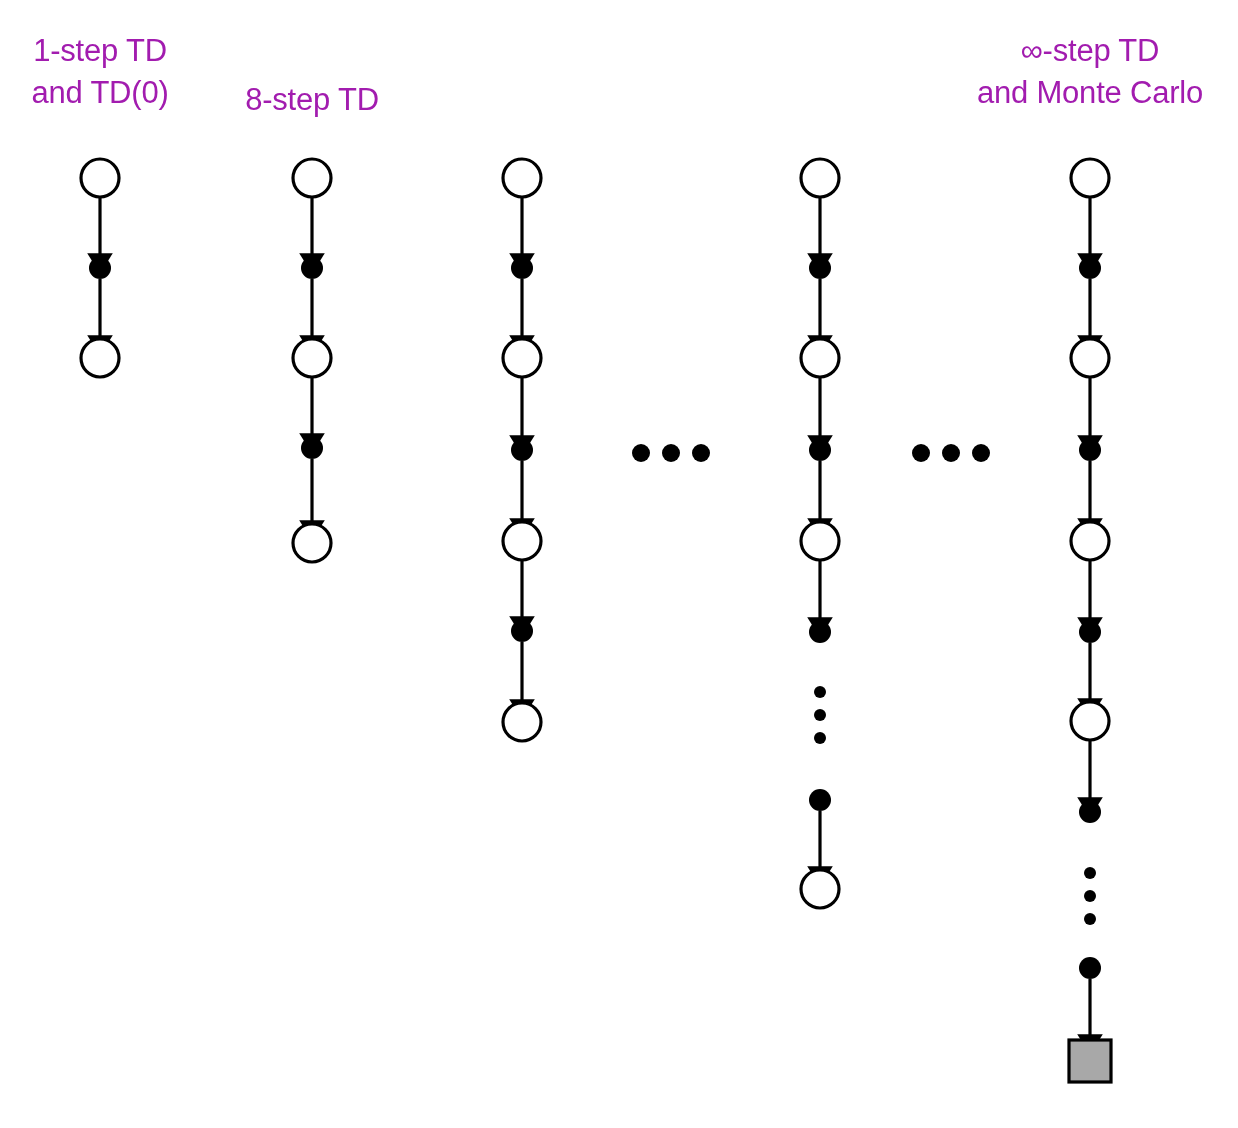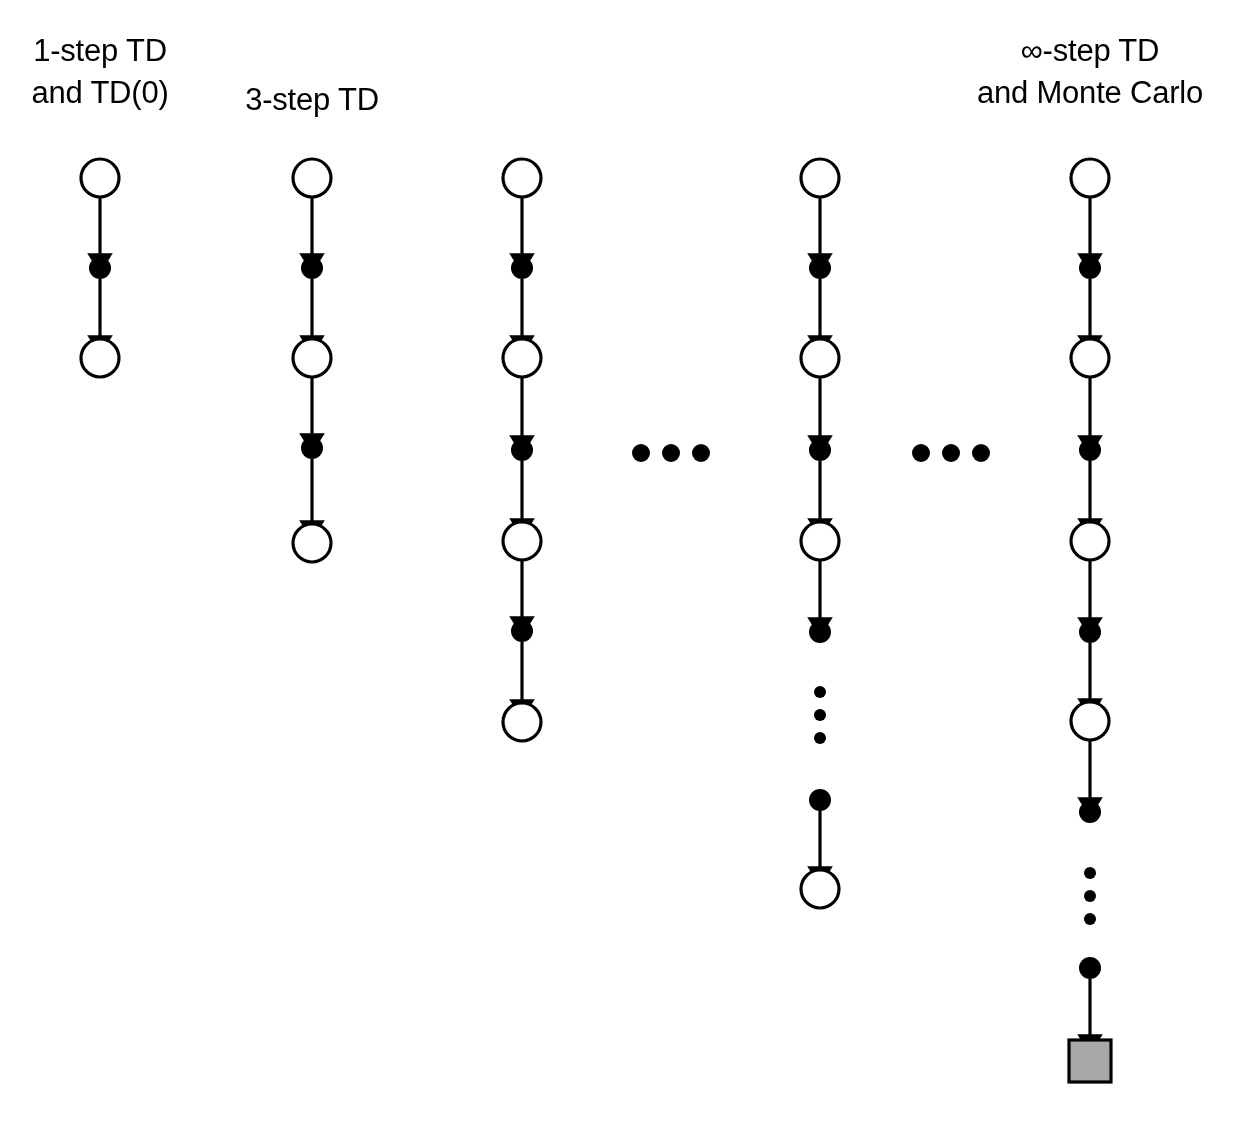--- a/index.html
+++ b/index.html
@@ -15,42 +15,42 @@
     width: 1238px;
     height: 1128px;
     background: #ffffff;
     overflow: hidden;
   }
   .col-label {
     position: absolute;
     text-align: center;
     font-size: 31px;
     line-height: 42px;
-    color: #000000;
+    color: #a21caf;
     font-family: "Liberation Sans", sans-serif;
     white-space: pre-line;
     letter-spacing: -0.2px;
   }
   svg.backup-svg {
     position: absolute;
     left: 0;
     top: 0;
     width: 1238px;
     height: 1128px;
     display: block;
   }
 </style>
 </head>
 <body>
 
 <div id="stage">
 
   <div class="col-label" style="left:0px; top:30px; width:200px;">1-step TD
 and TD(0)</div>
-  <div class="col-label" style="left:212px; top:79px; width:200px;">3-step TD</div>
+  <div class="col-label" style="left:212px; top:79px; width:200px;">8-step TD</div>
   <div class="col-label" style="left:930px; top:30px; width:320px;">∞-step TD
 and Monte Carlo</div>
 
   <svg class="backup-svg" viewBox="0 0 1238 1128">
     <defs>
       <marker id="arrowhead" markerWidth="7" markerHeight="8" refX="1.2" refY="4" orient="auto" markerUnits="strokeWidth">
         <path d="M0,0 L0,8 L6.4,4 z" fill="#000000"></path>
       </marker>
     </defs>
     <g id="diagram-root">

